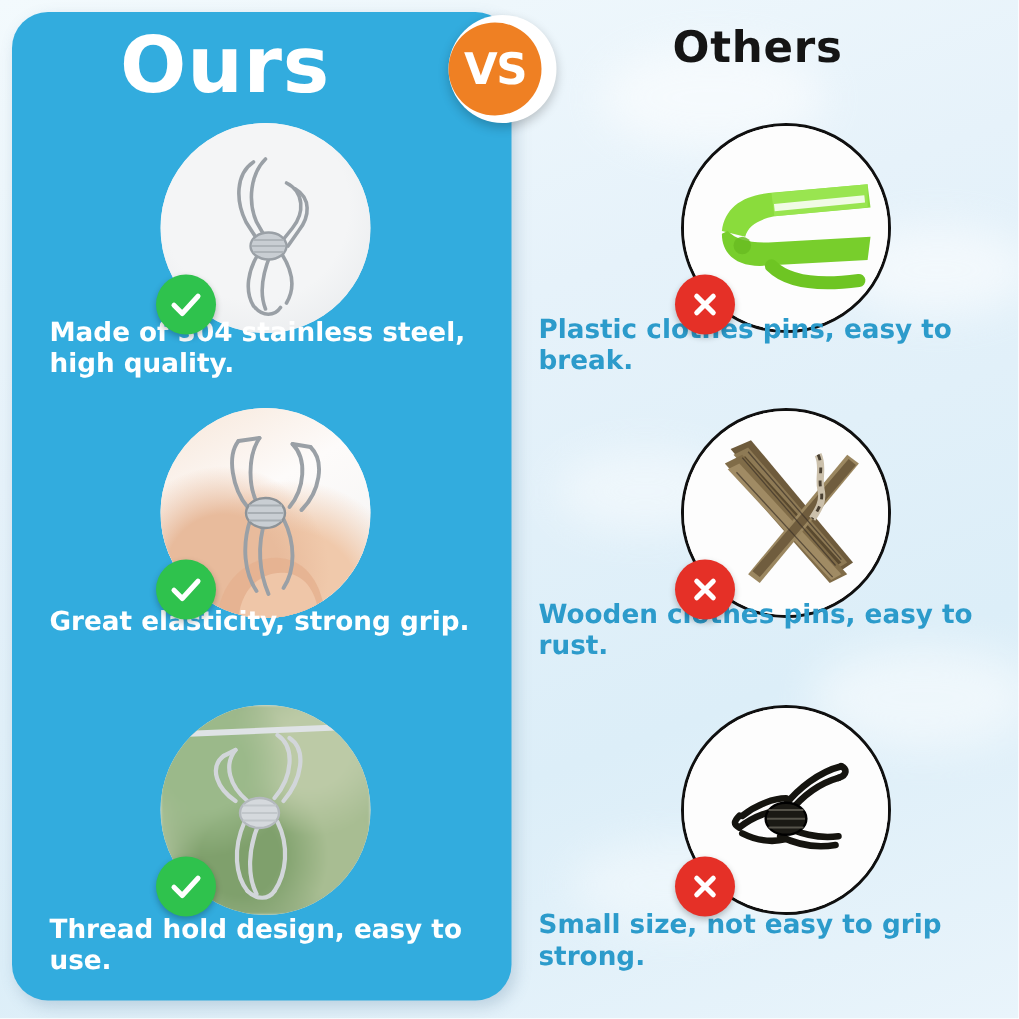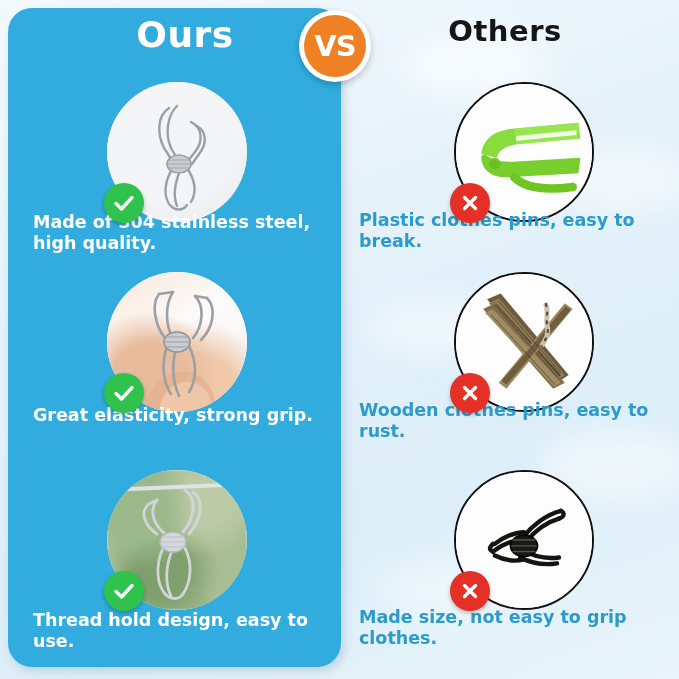--- a/index.html
+++ b/index.html
@@ -23,37 +23,36 @@
 
   
   #ours-panel{
     position:absolute;left:8px;top:8px;width:333px;height:659px;
     background:#32ACDE;border-radius:24px;
     box-shadow:3px 4px 10px rgba(80,120,150,.25);
   }
   #ours-title{
     position:absolute;left:0;top:14px;width:300px;
     text-align:center;color:#ffffff;
-    font-size:36px;font-weight:700;letter-spacing:.5px;
+    font-size:52px;font-weight:700;letter-spacing:.5px;
     font-family:"DejaVu Sans", sans-serif;
-    padding-left:35px;
   }
   #others-title{
     position:absolute;left:380px;top:14px;width:250px;
     text-align:center;color:#151515;
     font-size:29px;font-weight:700;letter-spacing:.5px;
     font-family:"DejaVu Sans", sans-serif;
   }
 
   
   #vs-badge{
     position:absolute;left:299px;top:10px;width:72px;height:72px;
     border-radius:50%;background:#ffffff;
     box-shadow:0 3px 7px rgba(0,0,0,.22);
-    display:flex;align-items:center;justify-content:center;
+    display:flex;align-items:center;
     z-index:12;
   }
   #vs-inner{
     width:62px;height:62px;border-radius:50%;
     background:#EF8023;
     display:flex;align-items:center;justify-content:center;
   }
   #vs-text{
     color:#ffffff;font-size:29px;font-weight:700;letter-spacing:-1px;
     font-family:"DejaVu Sans", sans-serif;line-height:1;
@@ -300,16 +299,16 @@
           <line x1="57" y1="76" x2="83" y2="76"></line>
           <line x1="58" y1="82" x2="82" y2="82"></line>
         </g>
       </svg>
     </div>
     <div class="badge badge-no">
       <svg viewBox="0 0 24 24" aria-hidden="true">
           <path d="M6.5 6.5 L17.5 17.5 M17.5 6.5 L6.5 17.5" fill="none" stroke="#ffffff" stroke-width="3.4" stroke-linecap="round"></path>
         </svg>
     </div>
-    <div class="cap cap-others" style="top:137px;">Made size, not easy to grip clothes.</div>
+    <div class="cap cap-others" style="top:137px;">Small size, not easy to grip strong.</div>
   </div>
 
 </div>
 
 </body></html>

